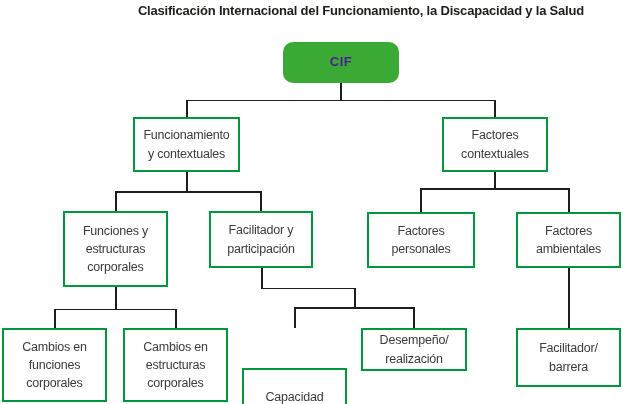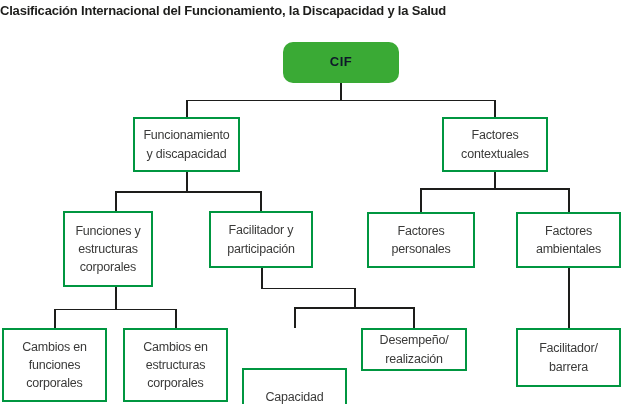--- a/index.html
+++ b/index.html
@@ -13,46 +13,47 @@
     width: 623px;
     height: 404px;
     background: #ffffff;
     overflow: hidden;
   }
   .title {
     position: absolute;
     top: 3px;
     left: 0;
     width: 548px;
-    text-align: left;
+    text-align: right;
     font-size: 13px;
     font-weight: bold;
     letter-spacing: -0.2px;
     color: #1d1d1b;
+    padding-left: 36px;
   }
   .node {
     position: absolute;
     box-sizing: border-box;
     display: flex;
     align-items: center;
     justify-content: center;
     text-align: center;
     white-space: pre-line;
     background: #ffffff;
     border: 2px solid #009640;
     color: #3a3a39;
     font-size: 12.5px;
     line-height: 1.45;
     letter-spacing: -0.2px;
   }
   .node.root {
     background: #3aaa35;
     border: none;
     border-radius: 10px;
-    color: #0f172a;
+    color: #4c1d95;
     font-weight: bold;
     font-size: 13px;
     letter-spacing: 0.5px;
   }
   .h, .v {
     position: absolute;
     background: #1d1d1b;
   }
   .h { height: 1.5px; }
   .v { width: 1.5px; }
@@ -65,35 +66,35 @@
   <div class="title">Clasificación Internacional del Funcionamiento, la Discapacidad y la Salud</div>
 
   <div class="node root" style="left:283px; top:42px; width:116px; height:41px;">CIF</div>
 
   <div class="v" style="left:340px; top:83px;  height:17px;"></div>
   <div class="h" style="left:186px; top:99.5px; width:309px;"></div>
   <div class="v" style="left:186px; top:99.5px; height:18px;"></div>
   <div class="v" style="left:494px; top:99.5px; height:18px;"></div>
 
   <div class="node" style="left:133px; top:117px; width:107px; height:55px;">Funcionamiento
-y discapacidad</div>
+y contextuales</div>
   <div class="node" style="left:442px; top:117px; width:106px; height:55px;">Factores
 contextuales</div>
 
   <div class="v" style="left:186px; top:172px; height:20px;"></div>
   <div class="h" style="left:115px; top:191px; width:146px;"></div>
   <div class="v" style="left:115px; top:191px; height:20px;"></div>
   <div class="v" style="left:260px; top:191px; height:20px;"></div>
 
   <div class="v" style="left:494px; top:172px; height:17px;"></div>
   <div class="h" style="left:420px; top:188px; width:149px;"></div>
   <div class="v" style="left:420px; top:188px; height:24px;"></div>
   <div class="v" style="left:568px; top:188px; height:24px;"></div>
 
-  <div class="node" style="left:63px;  top:211px; width:90px; height:76px;">Funciones y
+  <div class="node" style="left:63px;  top:211px; width:105px; height:76px;">Funciones y
 estructuras
 corporales</div>
   <div class="node" style="left:209px; top:211px; width:104px; height:57px;">Facilitador y
 participación</div>
   <div class="node" style="left:367px; top:212px; width:108px; height:56px;">Factores
 personales</div>
   <div class="node" style="left:516px; top:212px; width:105px; height:56px;">Factores
 ambientales</div>
 
   <div class="v" style="left:115px; top:287px; height:23px;"></div>

